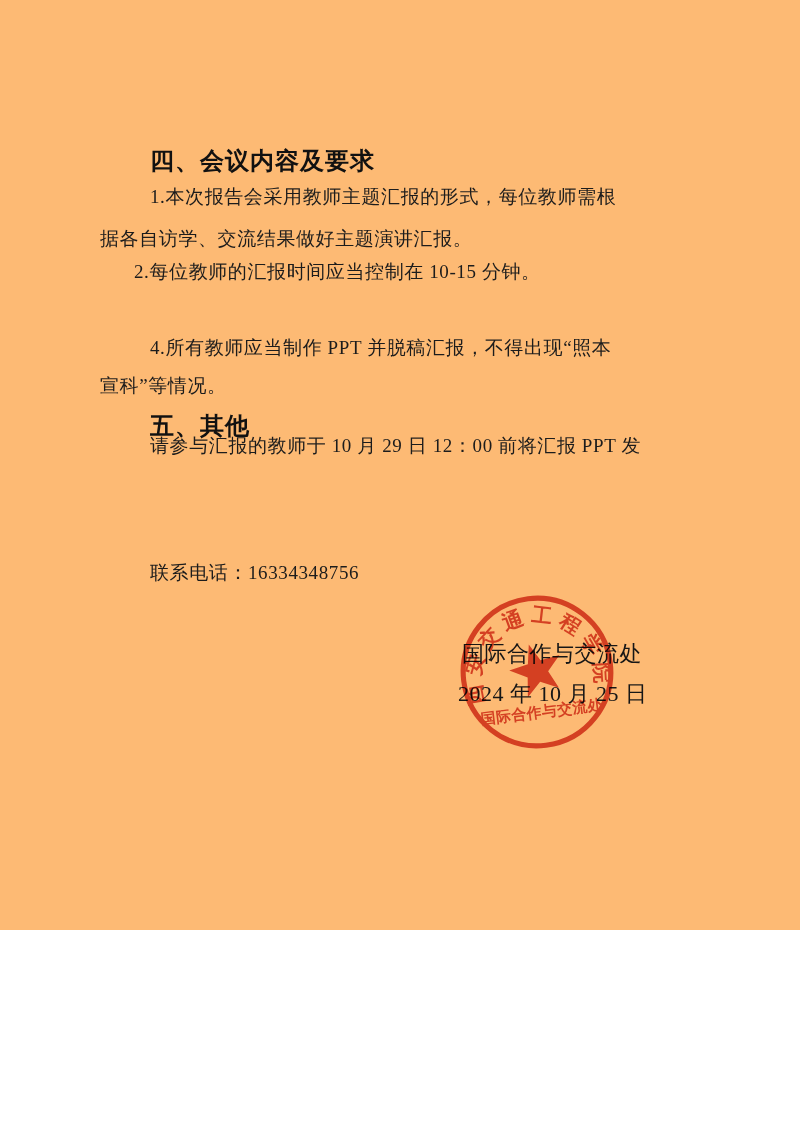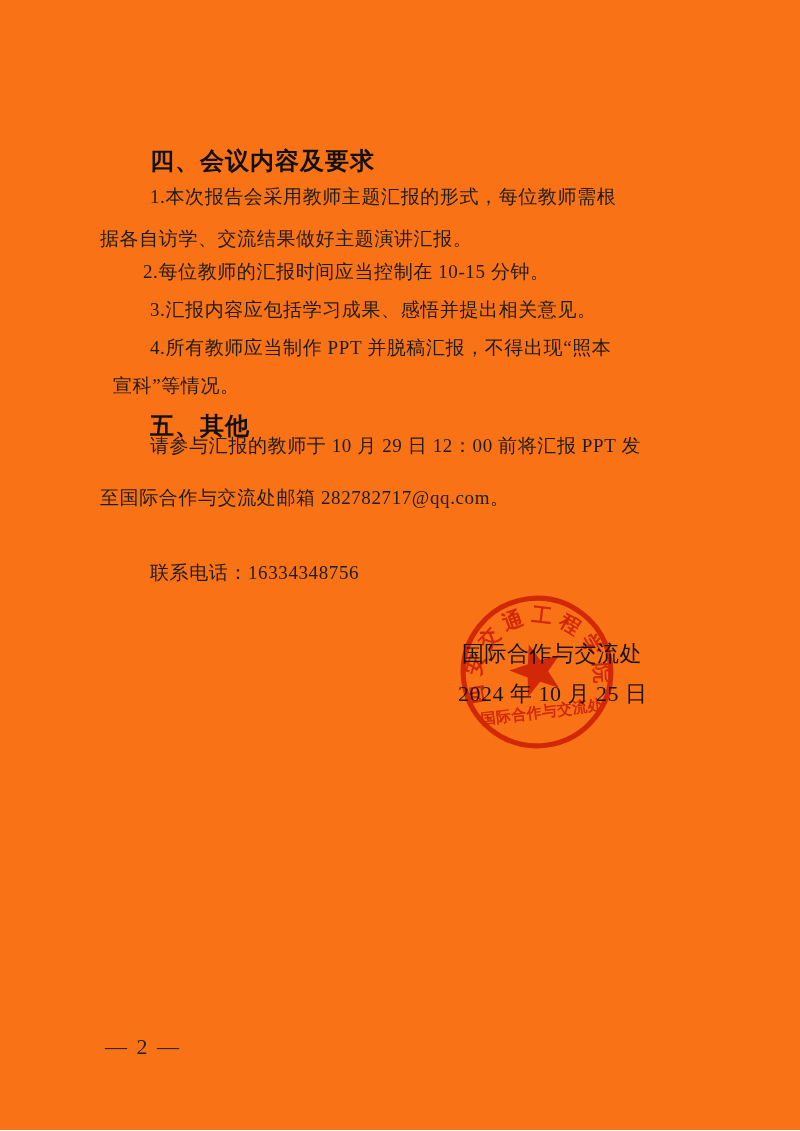--- a/index.html
+++ b/index.html
@@ -1,20 +1,20 @@
 <!DOCTYPE html>
 <html><head>
 <meta charset="utf-8">
 <style>
   html, body { margin: 0; padding: 0; background: #ffffff; }
   .page {
     position: relative;
     width: 800px;
-    height: 1130px;
-    background: #f97316;
+    height: 930px;
+    background: #fdba74;
     overflow: hidden;
     font-family: "Liberation Serif", "DejaVu Serif", serif;
     color: #1c1c1c;
   }
   .line {
     position: absolute;
     white-space: nowrap;
     font-size: 19px;
     letter-spacing: 0.6px;
     line-height: 1.2;
@@ -58,27 +58,25 @@
   }
 </style>
 </head>
 <body>
 
 <div class="page">
 
   <div class="line heading" style="left:150px; top:147px;">四、会议内容及要求</div>
   <div class="line" style="left:150px; top:186px;">1.本次报告会采用教师主题汇报的形式，每位教师需根</div>
   <div class="line" style="left:100px; top:228px;">据各自访学、交流结果做好主题演讲汇报。</div>
-  <div class="line" style="left:143px; top:261px;">2.每位教师的汇报时间应当控制在 10-15 分钟。</div>
-  <div class="line" style="left:150px; top:299px;">3.汇报内容应包括学习成果、感悟并提出相关意见。</div>
+  <div class="line" style="left:134px; top:261px;">2.每位教师的汇报时间应当控制在 10-15 分钟。</div>
   <div class="line" style="left:150px; top:337px;">4.所有教师应当制作 PPT 并脱稿汇报，不得出现“照本</div>
-  <div class="line" style="left:100px; top:375px;margin-left:13px;">宣科”等情况。</div>
+  <div class="line" style="left:100px; top:375px;">宣科”等情况。</div>
   <div class="line heading" style="left:150px; top:412px;">五、其他</div>
   <div class="line" style="left:150px; top:435px;">请参与汇报的教师于 10 月 29 日 12：00 前将汇报 PPT 发</div>
-  <div class="line" style="left:100px; top:487px;">至国际合作与交流处邮箱 282782717@qq.com。</div>
   <div class="line" style="left:150px; top:562px;">联系电话：16334348756</div>
 
   <div class="sig-line" style="left:462px; top:639px;">国际合作与交流处</div>
   <div class="sig-line" style="left:458px; top:679px;">2024 年 10 月 25 日</div>
 
   <div class="stamp-wrap">
     <svg viewBox="0 0 160 160" xmlns="http://www.w3.org/2000/svg">
       <circle cx="80" cy="80" r="72" fill="none" stroke="#cf3a2a" stroke-width="5"></circle>
       <path id="arcpath" d="M 30.8,114.4 A 56,56 0 1 1 129.2,114.4" fill="none"></path>
       <text font-size="20" fill="#cf3a2a" letter-spacing="6" font-family="Liberation Serif, DejaVu Serif, serif" font-weight="bold">

